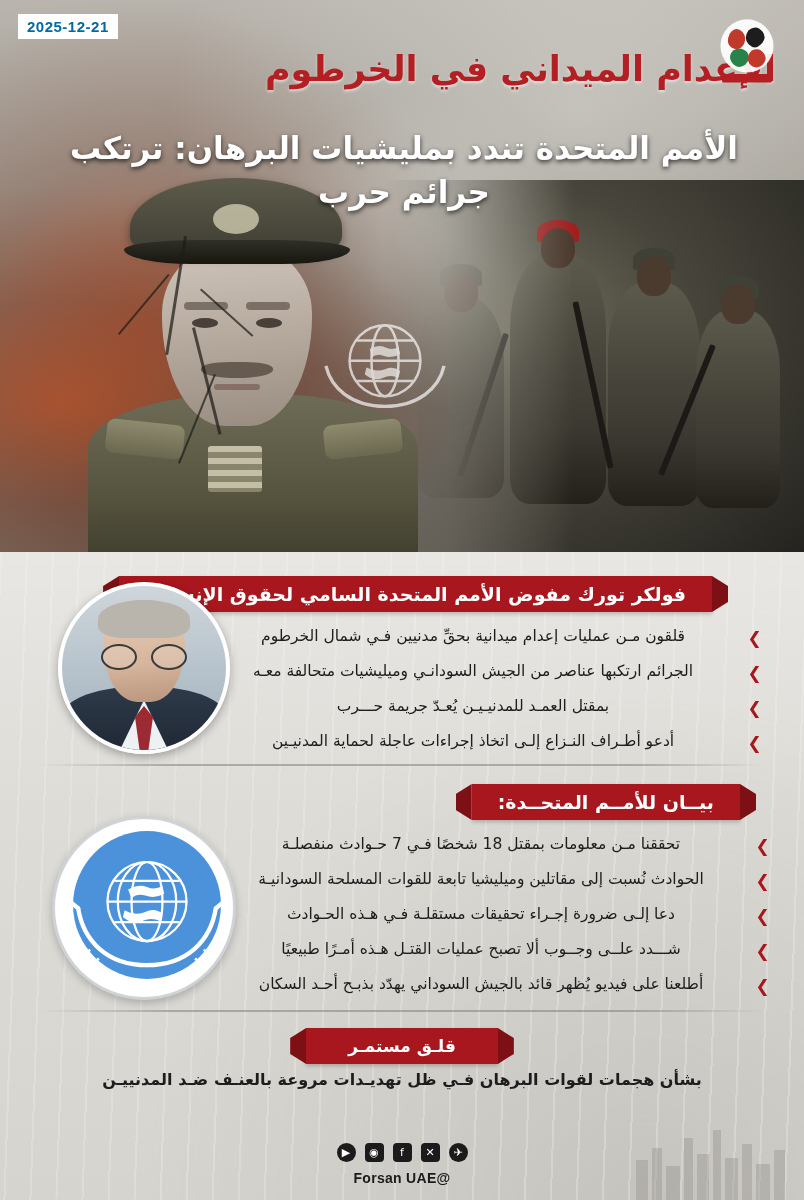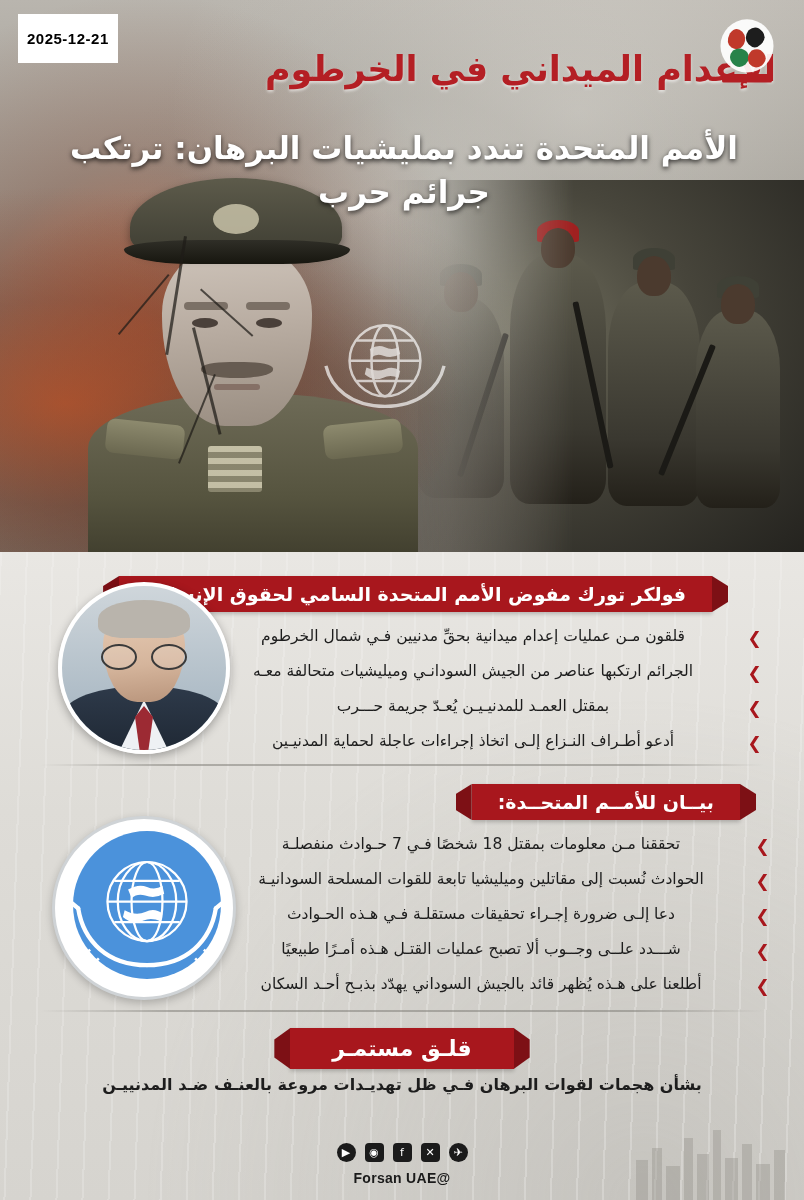--- a/index.html
+++ b/index.html
@@ -174,24 +174,24 @@
     left: 300px; top: 300px;
     width: 170px; height: 135px;
     opacity: 0.75;
   }
 
   
   .date-chip {
     position: absolute;
     left: 18px; top: 14px;
     background: #ffffff;
-    color: #000000;
+    color: #0369a1;
     font-size: 15px;
     font-weight: bold;
-    padding: 16px 9px;
+    padding: 4px 9px;
     letter-spacing: .5px;
     font-family: "Liberation Sans", sans-serif;
     z-index: 40;
   }
 
   
   .brand-logo {
     position: absolute;
     right: 18px; top: 10px;
     width: 78px; height: 78px;
@@ -367,21 +367,21 @@
     border-radius: 50%;
     background: #ffffff;
     border: 3px solid #cfd3d6;
     box-shadow: 0 3px 9px rgba(0,0,0,0.22);
   }
 
   
   #sec-concern { top: 476px; }
   #sec-concern .ribbon {
     margin: 0 auto;
-    font-size: 22px;
+    font-size: 17px;
     letter-spacing: 3px;
     padding: 8px 42px;
   }
   .concern-text {
     margin-top: 6px;
     text-align: center;
     direction: rtl;
     color: #1d1d1d;
     font-size: 16px;
     font-weight: bold;
@@ -597,21 +597,21 @@
         <li>
           <span class="b-mark">❯</span>
           <span>دعا إلـى ضرورة إجـراء تحقيقات مستقلـة فـي هـذه الحـوادث</span>
         </li>
         <li>
           <span class="b-mark">❯</span>
           <span>شـــدد علــى وجــوب ألا تصبح عمليات القتـل هـذه أمـرًا طبيعيًا</span>
         </li>
         <li>
           <span class="b-mark">❯</span>
-          <span>أطلعنا على هـذه يُظهر قائد بالجيش السوداني يهدّد بذبـح أحـد السكان</span>
+          <span>أطلعنا على فيديو يُظهر قائد بالجيش السوداني يهدّد بذبـح أحـد السكان</span>
         </li>
       </ul>
     </div>
 
     <div class="divider" style="top:458px;"></div>
 
     <div class="section" id="sec-concern">
       <div class="ribbon">قلـق مستمـر</div>
       <div class="concern-text">بشأن هجمات لقوات البرهان فـي ظل تهديـدات مروعة بالعنـف ضـد المدنييـن</div>
     </div>

